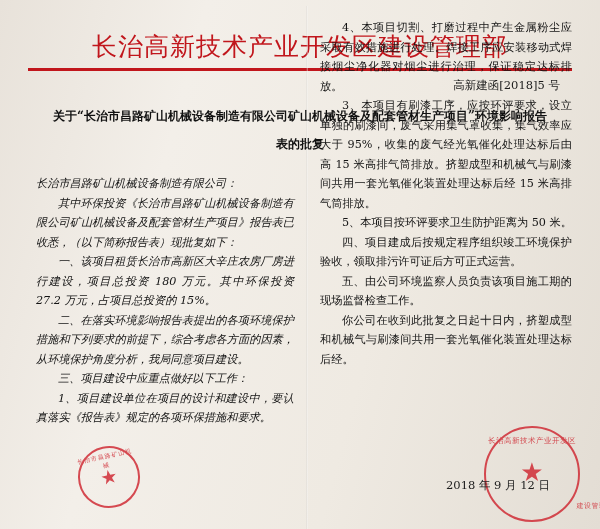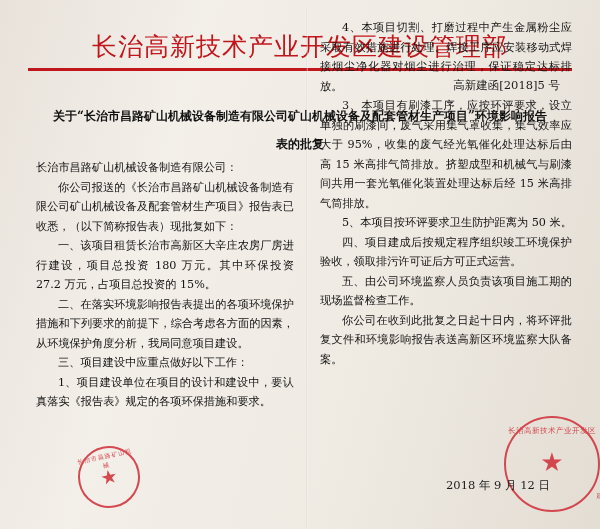--- a/index.html
+++ b/index.html
@@ -62,21 +62,21 @@
   .col{
     position:absolute;
     font-family:"DejaVu Serif","Liberation Serif",serif;
     font-size:11.2px;
     line-height:19.5px;
     color:#141414;
     text-align:justify;
   }
   .col p{margin:0 0 0 0;}
   .col p.ind{text-indent:22px;}
-  .left-col{left:22px;top:152px;width:258px;}
+  .left-col{left:22px;top:168px;width:258px;font-style:italic;}
   .right-col{left:306px;top:12px;width:252px;}
 
   
   .fold{
     position:absolute;left:292px;top:0;width:2px;height:529px;
     background:linear-gradient(to right,rgba(0,0,0,0.06),rgba(255,255,255,0.5));
   }
 
   
   .seal{
@@ -94,21 +94,21 @@
   .seal.small .star{
     position:absolute;left:50%;top:50%;
     transform:translate(-50%,-50%);
     font-size:19px;line-height:19px;color:#cf2630;
   }
   .seal.small .ring-text{
     position:absolute;left:0;top:4px;width:100%;
     text-align:center;font-size:6px;letter-spacing:1px;
   }
   .seal.big{
-    left:470px;top:410px;width:96px;height:96px;margin-left:20px;
+    left:470px;top:420px;width:96px;height:96px;
   }
   .seal.big .star{
     position:absolute;left:50%;top:48%;
     transform:translate(-50%,-50%);
     font-size:26px;line-height:26px;
   }
   .seal.big .ring-top{
     position:absolute;left:0;top:8px;width:100%;
     text-align:center;font-size:7.5px;letter-spacing:.5px;
   }
@@ -134,34 +134,34 @@
     <div class="header-rule"></div>
 
     <div class="doc-number">高新建函[2018]5 号</div>
 
     <div class="doc-title">关于“长治市昌路矿山机械设备制造有限公司矿山机械设备及配套管材生产项目”环境影响报告表的批复</div>
 
     <div class="fold"></div>
 
     <div class="col left-col">
       <p>长治市昌路矿山机械设备制造有限公司：</p>
-      <p class="ind">你公司报送的《长治市昌路矿山机械设备制造有限公司矿山机械设备及配套管材生产项目》报告表已收悉，（以下简称报告表）现批复如下：</p>
+      <p class="ind">其中环保投资《长治市昌路矿山机械设备制造有限公司矿山机械设备及配套管材生产项目》报告表已收悉，（以下简称报告表）现批复如下：</p>
       <p class="ind">一、该项目租赁长治市高新区大辛庄农房厂房进行建设，项目总投资 180 万元。其中环保投资 27.2 万元，占项目总投资的 15%。</p>
       <p class="ind">二、在落实环境影响报告表提出的各项环境保护措施和下列要求的前提下，综合考虑各方面的因素，从环境保护角度分析，我局同意项目建设。</p>
       <p class="ind">三、项目建设中应重点做好以下工作：</p>
       <p class="ind">1、项目建设单位在项目的设计和建设中，要认真落实《报告表》规定的各项环保措施和要求。</p>
     </div>
 
     <div class="col right-col">
       <p class="ind">4、本项目切割、打磨过程中产生金属粉尘应采取有效措施进行处理。焊接工序应安装移动式焊接烟尘净化器对烟尘进行治理，保证稳定达标排放。</p>
       <p class="ind">3、本项目有刷漆工序，应按环评要求，设立单独的刷漆间，废气采用集气罩收集，集气效率应大于 95%，收集的废气经光氧催化处理达标后由高 15 米高排气筒排放。挤塑成型和机械气与刷漆间共用一套光氧催化装置处理达标后经 15 米高排气筒排放。</p>
       <p class="ind">5、本项目按环评要求卫生防护距离为 50 米。</p>
       <p class="ind">四、项目建成后按规定程序组织竣工环境保护验收，领取排污许可证后方可正式运营。</p>
       <p class="ind">五、由公司环境监察人员负责该项目施工期的现场监督检查工作。</p>
-      <p class="ind">你公司在收到此批复之日起十日内，将环评批复文件和环境影响报告表送高新区环境监察大队备案。</p>
+      <p class="ind">你公司在收到此批复之日起十日内，挤塑成型和机械气与刷漆间共用一套光氧催化装置处理达标后经。</p>
     </div>
 
     <div class="seal small">
       <div class="ring-text">长治市昌路矿山机械</div>
       <div class="star">★</div>
     </div>
 
     <div class="seal big">
       <div class="ring-top">长治高新技术产业开发区</div>
       <div class="star">★</div>

